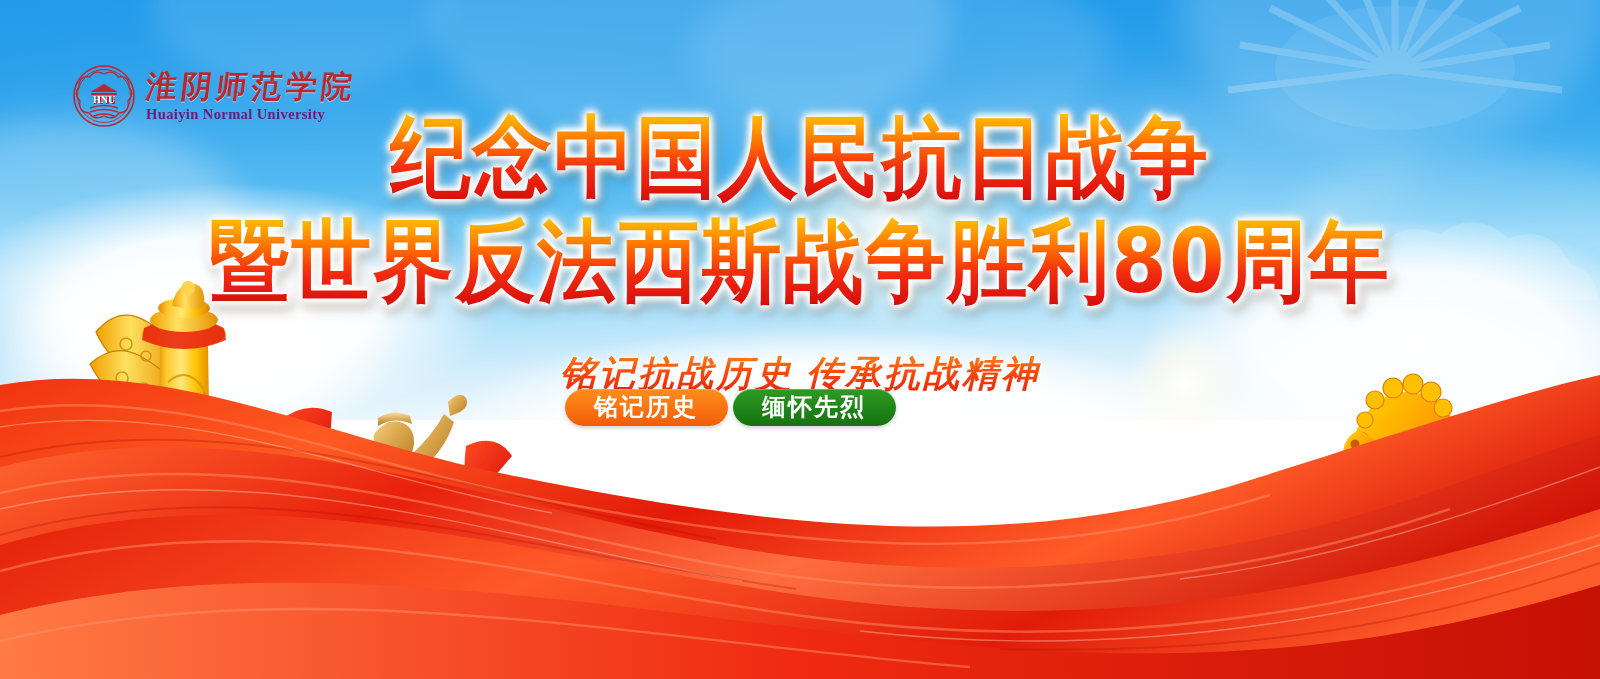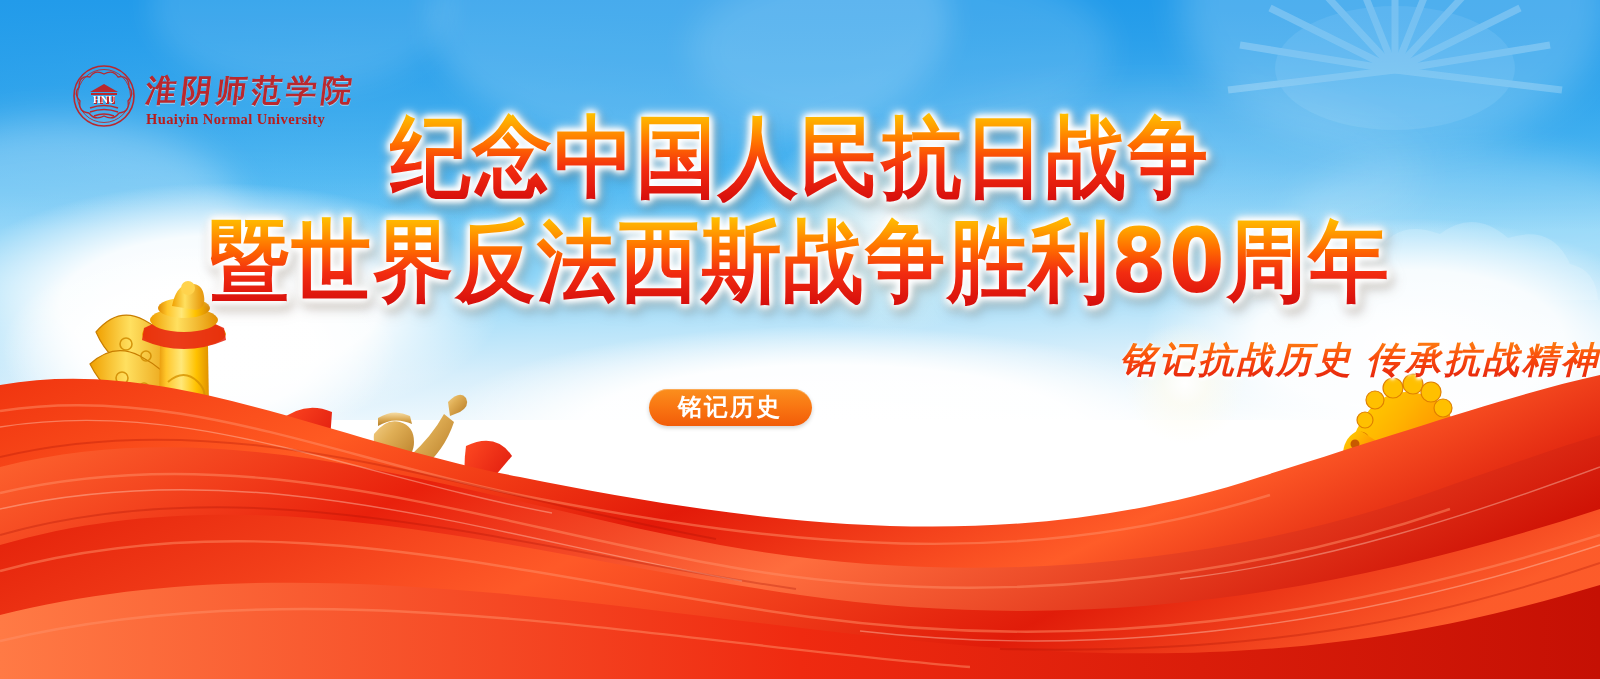--- a/index.html
+++ b/index.html
@@ -53,33 +53,33 @@
     background:radial-gradient(ellipse 200px 160px at 50% 50%, rgba(255,255,255,.95) 0%, rgba(255,250,235,.55) 28%, rgba(255,255,255,0) 68%);
     pointer-events:none;
   }
   .sunspot{
     position:absolute;left:1120px;top:318px;width:130px;height:130px;
     background:radial-gradient(circle at 50% 50%, rgba(255,255,255,1) 0%, rgba(255,252,240,.7) 24%, rgba(255,255,255,0) 66%);
     pointer-events:none;
   }
 
   
-  .logo{position:absolute;left:72px;top:64px;display:flex;align-items:flex-end;}
+  .logo{position:absolute;left:72px;top:64px;display:flex;align-items:center;}
   .logo-mark{width:64px;height:64px;flex:none;}
   .logo-text{margin-left:10px;padding-top:2px;}
   .logo-cn{
     font-family:"Liberation Serif","DejaVu Serif",serif;
     font-size:31px;font-weight:700;color:#b9282e;
     letter-spacing:4px;line-height:1.06;
     transform:skewX(-7deg);
     text-shadow:0 1px 0 rgba(255,255,255,.5);
   }
   .logo-en{
     font-family:"Liberation Serif","DejaVu Serif",serif;
-    font-size:14.5px;font-weight:700;color:#b91c1c;
+    font-size:14.5px;font-weight:700;color:#701a75;
     letter-spacing:.4px;margin-top:3px;
   }
 
   
   .title-wrap{position:absolute;left:0;top:118px;width:1600px;text-align:center;}
   .tline{
     font-family:"DejaVu Sans","Liberation Sans",sans-serif;
     font-weight:700;
     line-height:1;
     white-space:nowrap;
@@ -90,21 +90,21 @@
     position:relative;
     letter-spacing:2px;
     filter:drop-shadow(0 0 3px #ffffff) drop-shadow(0 0 3px #ffffff)
            drop-shadow(0 0 4px #ffffff) drop-shadow(3px 5px 4px rgba(60,30,0,.25));
     transform:scaleY(1.12);
   }
   .t1{font-size:80px;}
   .t2{font-size:80px;margin-top:24px;}
 
   .subtitle{
-    position:absolute;left:0;top:336px;width:1600px;text-align:right;
+    position:absolute;left:0;top:350px;width:1600px;text-align:center;
     font-family:"Liberation Serif","DejaVu Serif",serif;
     font-size:36px;font-weight:700;letter-spacing:3px;
     font-style:italic;
     background:linear-gradient(180deg,#ff8f12 0%,#f94a0d 45%,#e01b0e 100%);
     -webkit-background-clip:text;background-clip:text;
     color:transparent;-webkit-text-fill-color:transparent;
     filter:drop-shadow(1px 2px 1px rgba(255,255,255,.95)) drop-shadow(0 0 2px rgba(255,255,255,.9));
   }
 
   
@@ -373,20 +373,23 @@
     <div class="tline t1">纪念中国人民抗日战争</div>
     <div class="tline t2">暨世界反法西斯战争胜利80周年</div>
   </div>
 
   <div class="subtitle">铭记抗战历史  传承抗战精神</div>
 
   <div class="pills">
     <div class="pill p-orange">
       <span>铭记历史</span>
     </div>
+    <div class="pill p-green">
+      <span>缅怀先烈</span>
+    </div>
   </div>
 
   <svg class="silk" viewBox="0 0 1600 330" preserveAspectRatio="none">
     <defs>
       <linearGradient id="s1" x1="0" y1="0" x2="1" y2="0.4">
         <stop offset="0%" stop-color="#f0340f"></stop>
         <stop offset="25%" stop-color="#ff5a22"></stop>
         <stop offset="52%" stop-color="#e31a09"></stop>
         <stop offset="78%" stop-color="#ff5c28"></stop>
         <stop offset="100%" stop-color="#d61206"></stop>

